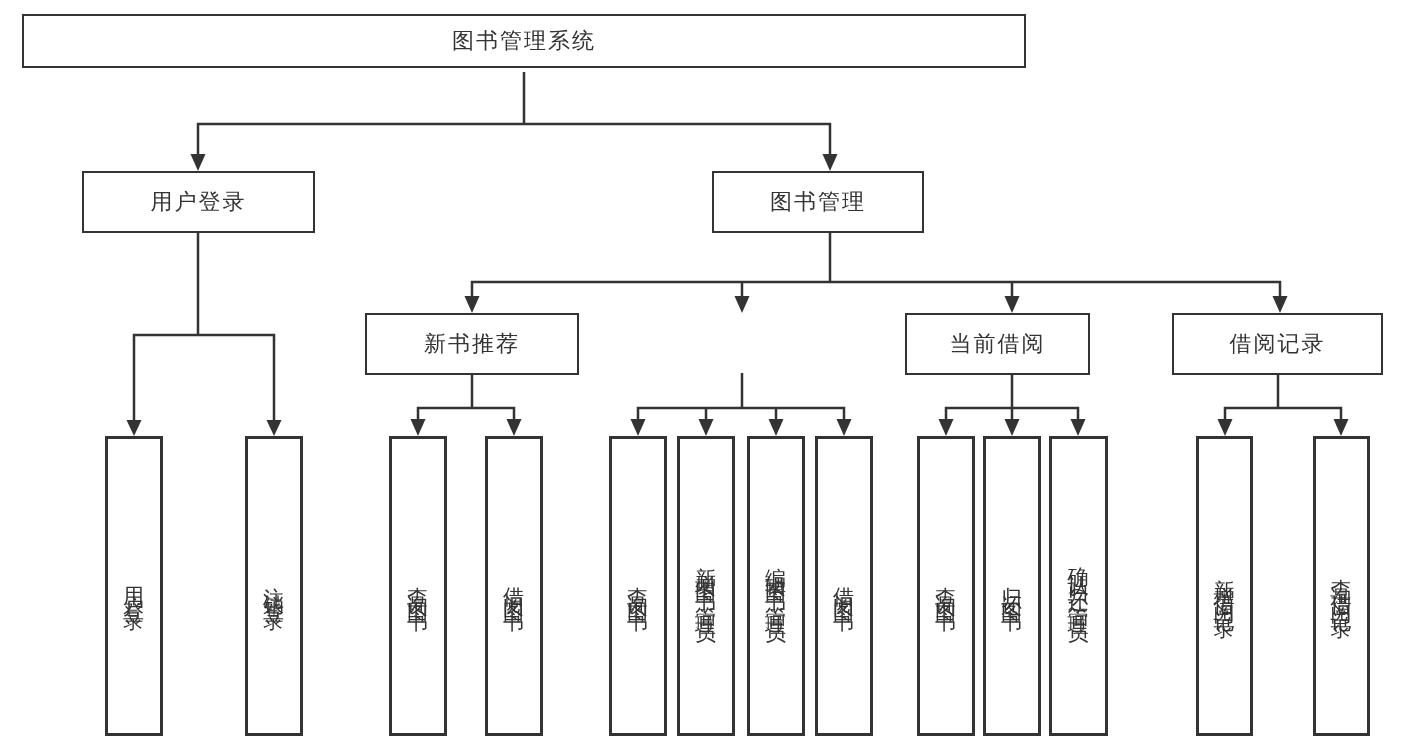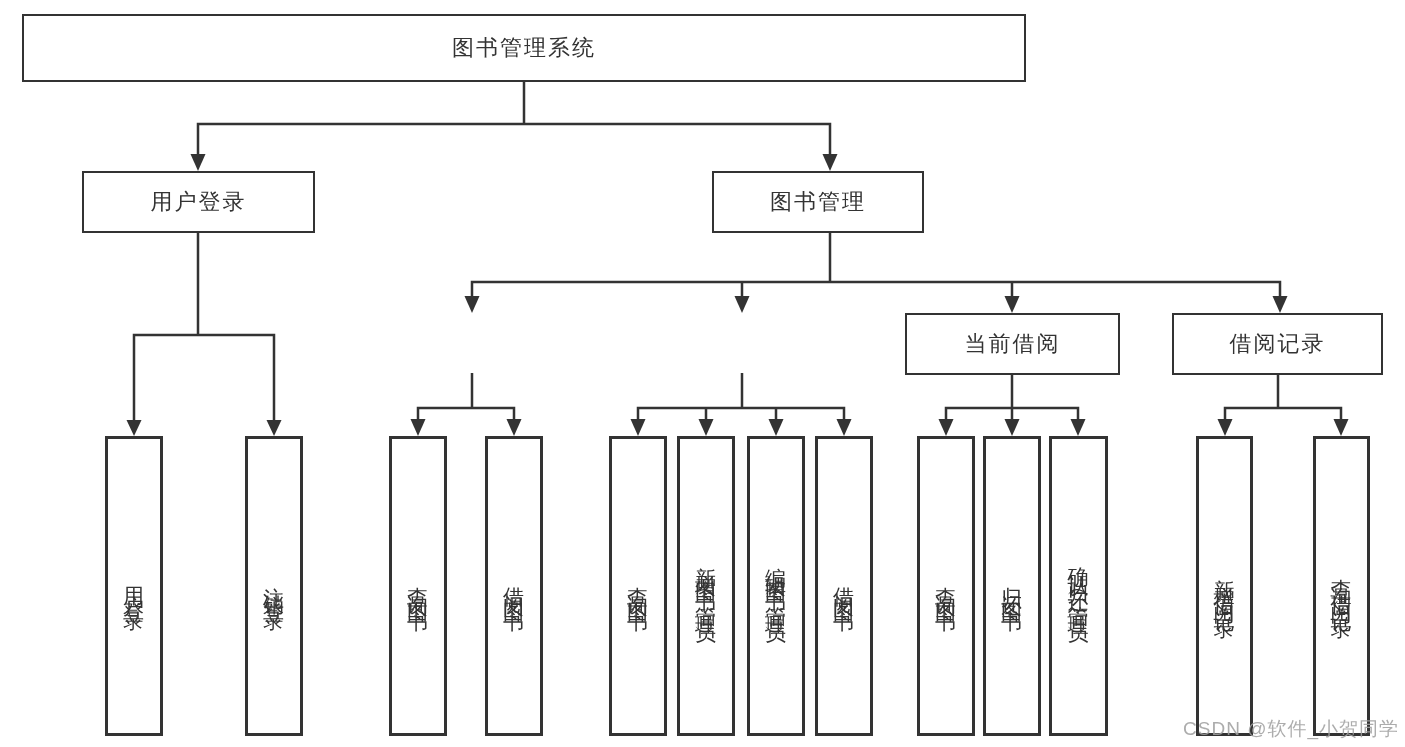--- a/index.html
+++ b/index.html
@@ -88,41 +88,41 @@
       <polygon fill="#333333" stroke="none" points="1070.5,419 1085.5,419 1078,436"></polygon>
     </g>
 
     <g>
       <path d="M1278 373 L1278 408 M1225 421 L1225 408 L1341 408 L1341 421"></path>
       <polygon fill="#333333" stroke="none" points="1217.5,419 1232.5,419 1225,436"></polygon>
       <polygon fill="#333333" stroke="none" points="1333.5,419 1348.5,419 1341,436"></polygon>
     </g>
   </svg>
 
-  <div class="box root" style="left:22px;top:14px;width:1004px;height:68px">图书管理系统</div>
+  <div class="box root" style="left:22px;top:14px;width:1004px;height:54px">图书管理系统</div>
 
   <div class="box h" style="left:82px;top:171px;width:233px;height:62px">用户登录</div>
   <div class="box h" style="left:712px;top:171px;width:212px;height:62px">图书管理</div>
 
-  <div class="box h" style="left:905px;top:313px;width:215px;height:62px">当前借阅</div>
+  <div class="box h" style="left:365px;top:313px;width:214px;height:62px">新书推荐</div>
+  <div class="box h" style="left:905px;top:313px;width:185px;height:62px">当前借阅</div>
   <div class="box h" style="left:1172px;top:313px;width:211px;height:62px">借阅记录</div>
 
   <div class="box v" style="left:105px;top:436px;width:58px;height:300px">用户登录</div>
   <div class="box v" style="left:245px;top:436px;width:58px;height:300px">注销登录</div>
 
   <div class="box v" style="left:389px;top:436px;width:58px;height:300px">查询图书</div>
   <div class="box v" style="left:485px;top:436px;width:58px;height:300px">借阅图书</div>
 
   <div class="box v" style="left:609px;top:436px;width:58px;height:300px">查询图书</div>
   <div class="box v" style="left:677px;top:436px;width:58px;height:300px">新增图书（管理员）</div>
   <div class="box v" style="left:747px;top:436px;width:58px;height:300px">编辑图书（管理员）</div>
   <div class="box v" style="left:815px;top:436px;width:58px;height:300px">借阅图书</div>
 
   <div class="box v" style="left:917px;top:436px;width:58px;height:300px">查询图书</div>
   <div class="box v" style="left:983px;top:436px;width:58px;height:300px">归还图书</div>
   <div class="box v" style="left:1049px;top:436px;width:59px;height:300px">确认归还（管理员）</div>
 
   <div class="box v" style="left:1196px;top:436px;width:57px;height:300px">新增借阅记录</div>
   <div class="box v" style="left:1313px;top:436px;width:57px;height:300px">查询借阅记录</div>
 
-  <div class="watermark">CSDN @软件_小贺同学</div>
 
 </div>
 
 </body></html>

